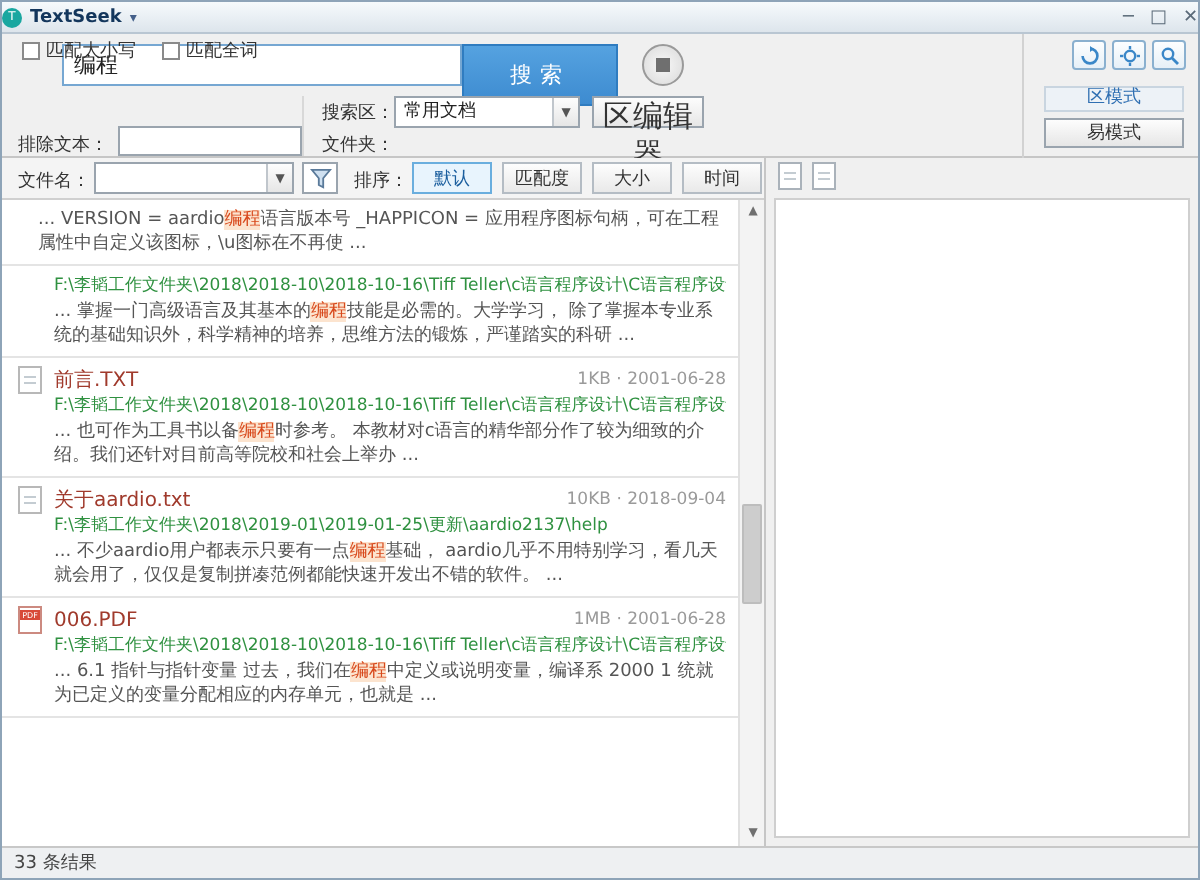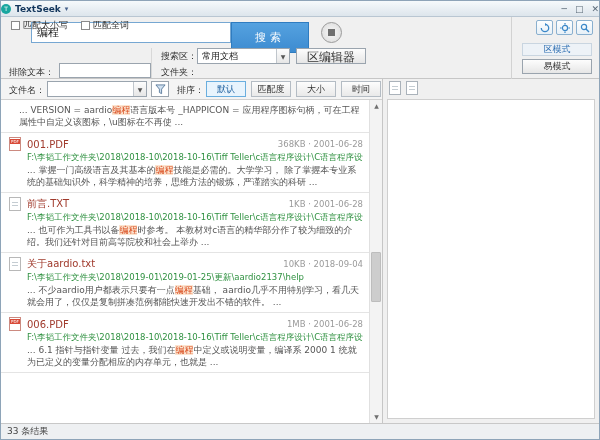--- a/index.html
+++ b/index.html
@@ -32,29 +32,29 @@
     display:flex; align-items:center; justify-content:center; cursor:pointer; }
   .stop-square { width:7px; height:7px; background:#6f6f6f; }
   .checkbox { position:absolute; display:flex; align-items:center; gap:3px; color:#333; }
   .cb-box { width:9px; height:9px; border:1px solid #8a8a8a; background:#fff; }
   .cb-case { left:10px; top:2px; }
   .cb-word { left:80px; top:2px; }
   .col-divider { position:absolute; left:150px; top:31px; height:30px; border-left:1px solid #d8d8d8; }
   .lbl { position:absolute; color:#333; }
   .zone-lbl { left:160px; top:33px; }
   .combo { position:absolute; height:16px; background:#fff; border:1px solid #9aa4ae;
-    display:flex; align-items:flex-end; cursor:pointer; }
+    display:flex; align-items:flex-start; cursor:pointer; }
   .zone-combo { left:196px; top:31px; width:93px; }
   .combo .combo-val { flex:1; padding:0 4px; color:#222; }
   .combo .combo-arrow { width:13px; height:100%; border-left:1px solid #c0c6cc;
     background:linear-gradient(#fdfdfd,#e6e6e6); font-size:6px; color:#555;
     display:flex; align-items:center; justify-content:center; }
-  .editor-btn { position:absolute; left:295px; top:31px; width:70px; height:16px;
+  .editor-btn { position:absolute; left:295px; top:31px; width:56px; height:16px;
     border:1px solid #9aa4ae; background:linear-gradient(#fdfdfd,#e6e6e6);
-    font-size:12px; font-family:Liberation Serif, serif; color:#333; cursor:pointer; }
+    font-size:15px; font-family:Liberation Serif, serif; color:#333; cursor:pointer; }
   .exclude-lbl { left:8px; top:49px; }
   .exclude-input { position:absolute; left:58px; top:46px; width:92px; height:15px;
     border:1px solid #9aa4ae; background:#fff; font-family:inherit; font-size:9px; padding:0 3px; }
   .folder-lbl { left:160px; top:49px; }
   .folder-field { position:absolute; left:196px; top:46px; width:309px; height:15px;
     border:1px solid #c2c8ce; background:#f6f6f6; color:#444; font-size:8.5px;
     line-height:14px; padding:0 4px; white-space:nowrap; overflow:hidden; }
 
   
   .mode-panel { position:absolute; top:0; right:0; width:88px; height:62px; border-left:1px solid #d2d2d2; }
@@ -224,25 +224,20 @@
       </div>
   </div>
 
   <div class="results-pane">
     <div class="results-list">
         <div class="result-item partial">
 
     <div class="r-snippet"><span>... VERSION = aardio</span><span class="hl">编程</span><span>语言版本号 _HAPPICON = 应用程序图标句柄，可在工程属性中自定义该图标，\u图标在不再使 ...</span></div>
   </div>
         <div class="result-item">
-    <div class="r-head">
-      <span class="file-icon pdf"></span>
-      <span class="r-name">001.PDF</span>
-      <span class="r-meta">368KB  ·  2001-06-28</span>
-    </div>
     <div class="r-path">F:\李韬工作文件夹\2018\2018-10\2018-10-16\Tiff Teller\c语言程序设计\C语言程序设计</div>
     <div class="r-snippet"><span>... 掌握一门高级语言及其基本的</span><span class="hl">编程</span><span>技能是必需的。大学学习， 除了掌握本专业系统的基础知识外，科学精神的培养，思维方法的锻炼，严谨踏实的科研 ...</span></div>
   </div>
         <div class="result-item">
     <div class="r-head">
       <span class="file-icon txt"></span>
       <span class="r-name">前言.TXT</span>
       <span class="r-meta">1KB  ·  2001-06-28</span>
     </div>
     <div class="r-path">F:\李韬工作文件夹\2018\2018-10\2018-10-16\Tiff Teller\c语言程序设计\C语言程序设计</div>

